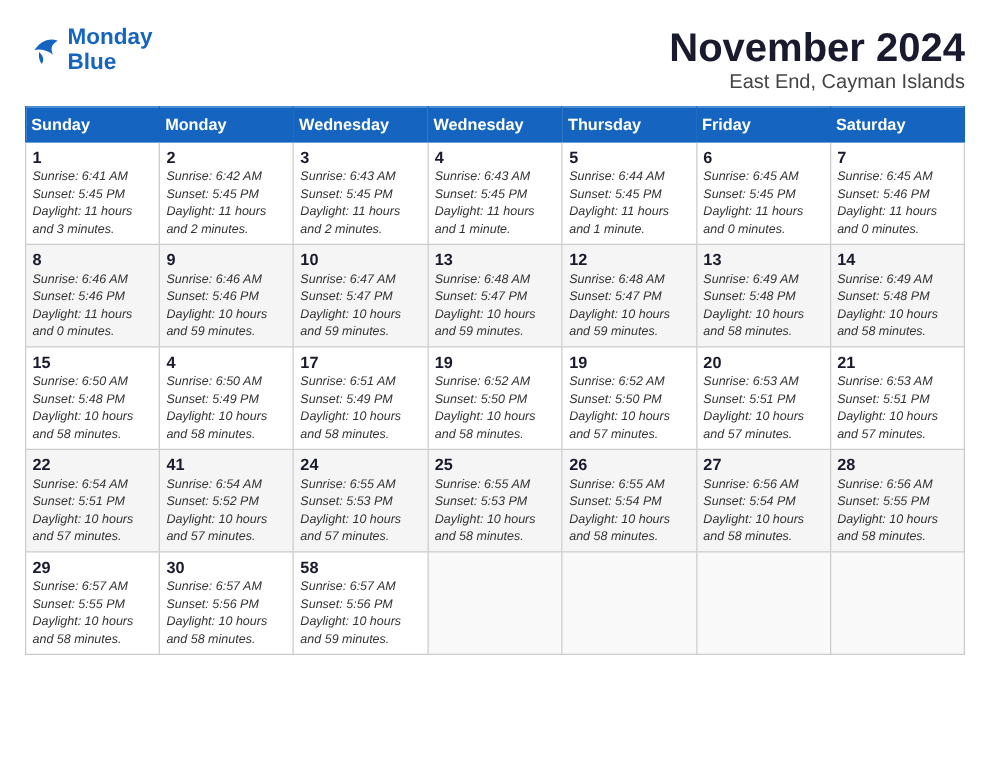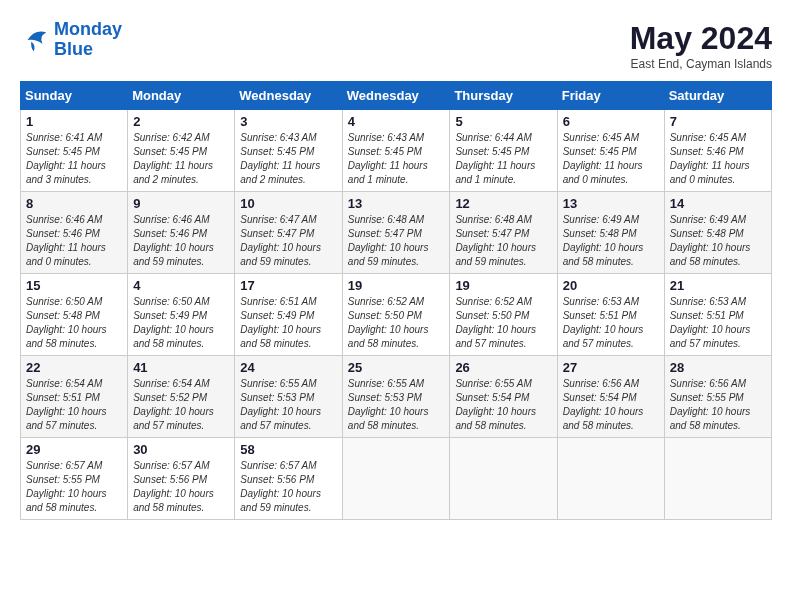--- a/index.html
+++ b/index.html
@@ -36,21 +36,21 @@
     }
     .title-block {
       text-align: right;
     }
     .month-title {
       font-size: 32px;
       font-weight: bold;
       color: #1a1a2e;
     }
     .location-title {
-      font-size: 12px;
+      font-size: 16px;
       color: #444;
     }
     table {
       width: 100%;
       border-collapse: collapse;
       font-size: 11px;
     }
     thead tr th {
       background-color: #1565c0;
       color: #fff;
@@ -97,21 +97,21 @@
     <svg class="logo-bird" viewBox="0 0 40 40">
       <path d="M10,20 Q20,5 35,10 Q25,15 30,25 Q20,18 10,20Z" fill="#1565c0"></path>
       <path d="M15,22 Q22,28 18,35 Q14,30 15,22Z" fill="#1565c0"></path>
     </svg>
     <div class="logo-text">
       <div><span>Monday</span></div>
       <div><span>Blue</span></div>
     </div>
   </div>
   <div class="title-block">
-    <div class="month-title">May 2024</div>
+    <div class="month-title">November 2024</div>
     <div class="location-title">East End, Cayman Islands</div>
   </div>
 </div>
 
 <table>
   <thead>
     <tr>
     <th>Sunday</th>
         <th>Monday</th>
         <th>Wednesday</th>

